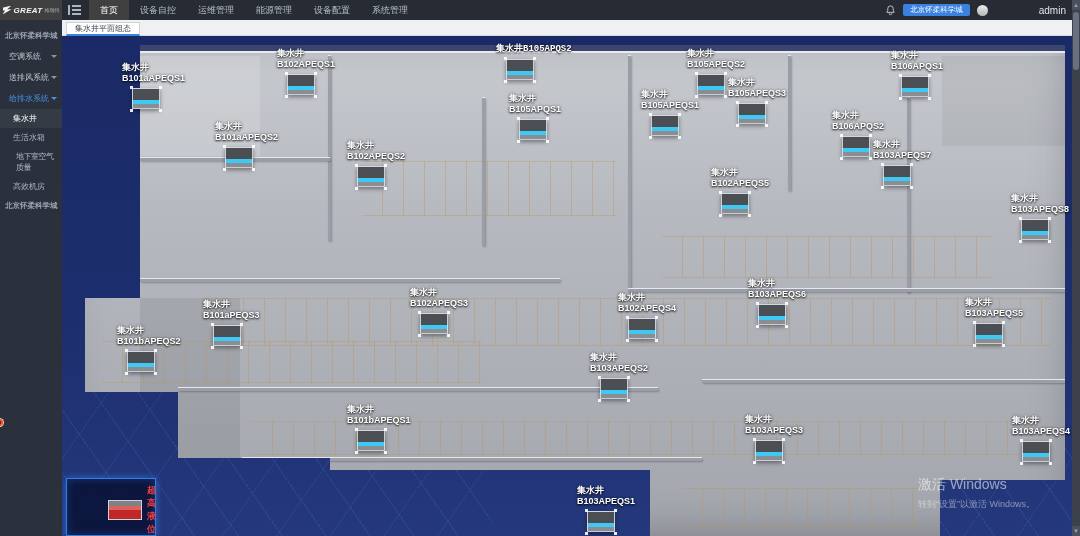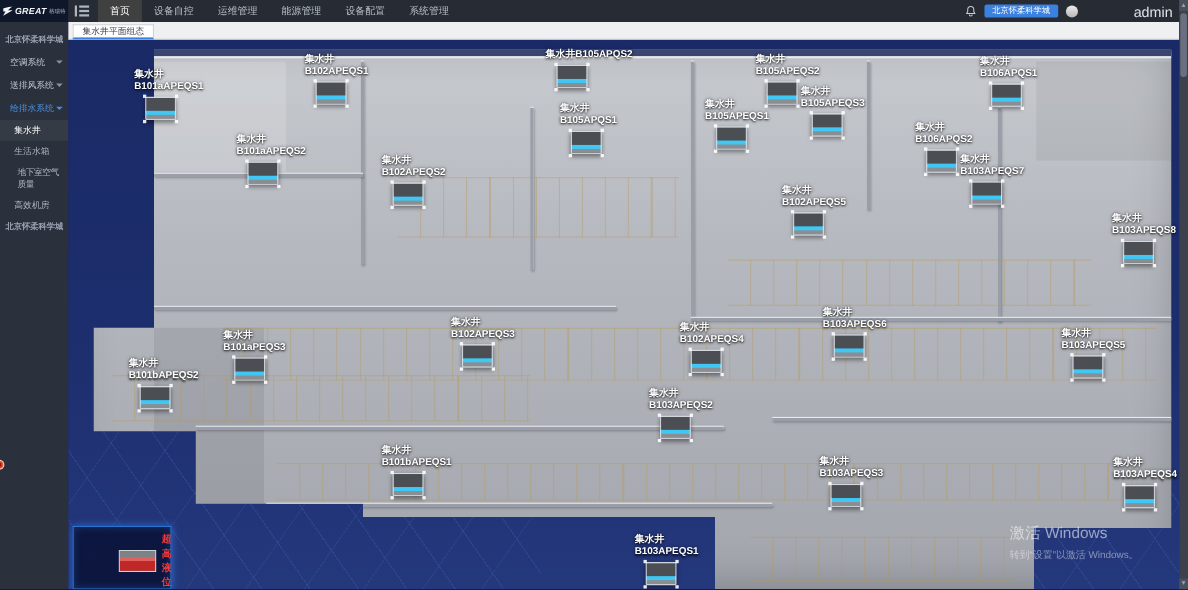--- a/index.html
+++ b/index.html
@@ -3,40 +3,40 @@
 <meta charset="utf-8">
 <style>
   * { margin:0; padding:0; box-sizing:border-box; }
   html,body { background:#0b1230; }
   .app { position:relative; width:1080px; height:536px; overflow:hidden;
          font-family:"Liberation Sans", sans-serif; background:#17255e; }
 
   
   .topbar { position:absolute; left:0; top:0; width:1080px; height:20px;
             background:#262b34; display:flex; align-items:center; z-index:50; }
-  .logo { width:62px; height:20px; background:#0f172a; display:flex; align-items:center;
+  .logo { width:62px; height:20px; background:#404040; display:flex; align-items:center;
           justify-content:center; gap:2px; flex:0 0 62px; }
   .logo-flag { width:9px; height:9px; background:#f2f4f8;
                clip-path:polygon(0 25%,100% 0,52% 42%,100% 42%,0 100%,28% 55%,0 55%); }
   .logo-text { color:#f2f4f8; font-size:8px; font-weight:bold; font-style:italic; letter-spacing:.3px; }
   .logo-sub { color:#aab1bd; font-size:5px; }
   .hamb { margin:0 8px 0 6px; position:relative; width:13px; height:10px; cursor:pointer; }
   .hamb i { position:absolute; left:4px; top:0; width:9px; height:2px; background:#aeb5c2;
             box-shadow:0 4px 0 #aeb5c2, 0 8px 0 #aeb5c2; }
   .hamb b { position:absolute; left:0; top:0; width:2px; height:10px; background:#aeb5c2; }
   .nav { display:flex; align-items:stretch; height:20px; }
   .nav-item { display:flex; align-items:center; padding:0 11px; font-size:9px; color:#b8bec9; cursor:pointer; }
   .nav-item.active { background:#404040; color:#fff; }
   .top-right { margin-left:auto; display:flex; align-items:center; gap:7px; padding-right:14px; }
   .bell { display:flex; align-items:center; cursor:pointer; }
   .proj-btn { background:#3b82e0; color:#fff; font-size:7.5px; line-height:12px; height:12px;
               padding:0 7px; border-radius:2px; cursor:pointer; white-space:nowrap; }
   .avatar { width:11px; height:11px; border-radius:50%;
             background:linear-gradient(180deg,#ececec,#b5b5b5); }
-  .admin { color:#dfe3ea; font-size:13px;padding-left:44px; }
+  .admin { color:#dfe3ea; font-size:10px;padding-left:44px; }
 
   
   .sidebar { position:absolute; left:0; top:20px; width:62px; height:516px;
              background:#2b313c; z-index:40; padding-top:6px; }
   .sb-header { color:#9aa3b2; font-size:7.5px; font-weight:bold; padding:5px 4px 5px 5px; }
   .sb-group  { position:relative; color:#c2c8d2; font-size:8px; padding:5px 4px 5px 9px; cursor:pointer; }
   .sb-group::after { content:''; position:absolute; right:5px; top:9px; border:3px solid transparent;
                      border-top-color:#8a93a3; }
   .sb-group.active { color:#4a90e2; }
   .sb-group.active::after { border-top-color:#4a90e2; }
@@ -216,21 +216,21 @@
       <div class="wm-sub">转到“设置”以激活 Windows。</div>
     </div>
   <div class="marker" style="left: 60px; top: 26px;">
     <div class="m-label">集水井<br>B101aAPEQS1</div>
     <div class="m-icon"></div>
   </div>
       <div class="marker" style="left: 215px; top: 12px;">
     <div class="m-label">集水井<br>B102APEQS1</div>
     <div class="m-icon"></div>
   </div>
-      <div class="marker" style="left: 434px; top: 8px;">
+      <div class="marker" style="left: 434px; top: 8px; font-family: Liberation Mono, monospace;">
     <div class="m-label">集水井B105APQS2</div>
     <div class="m-icon"></div>
   </div>
       <div class="marker" style="left: 625px; top: 12px;">
     <div class="m-label">集水井<br>B105APEQS2</div>
     <div class="m-icon"></div>
   </div>
       <div class="marker" style="left: 829px; top: 14px;">
     <div class="m-label">集水井<br>B106APQS1</div>
     <div class="m-icon"></div>

